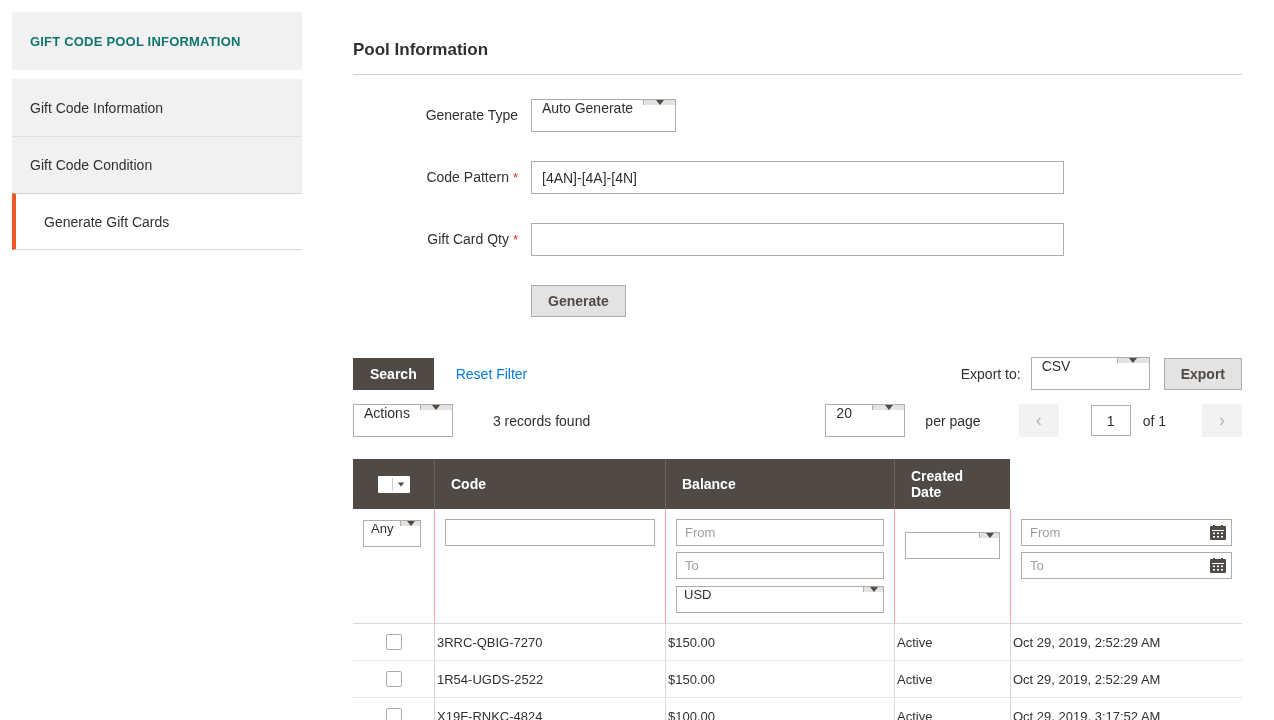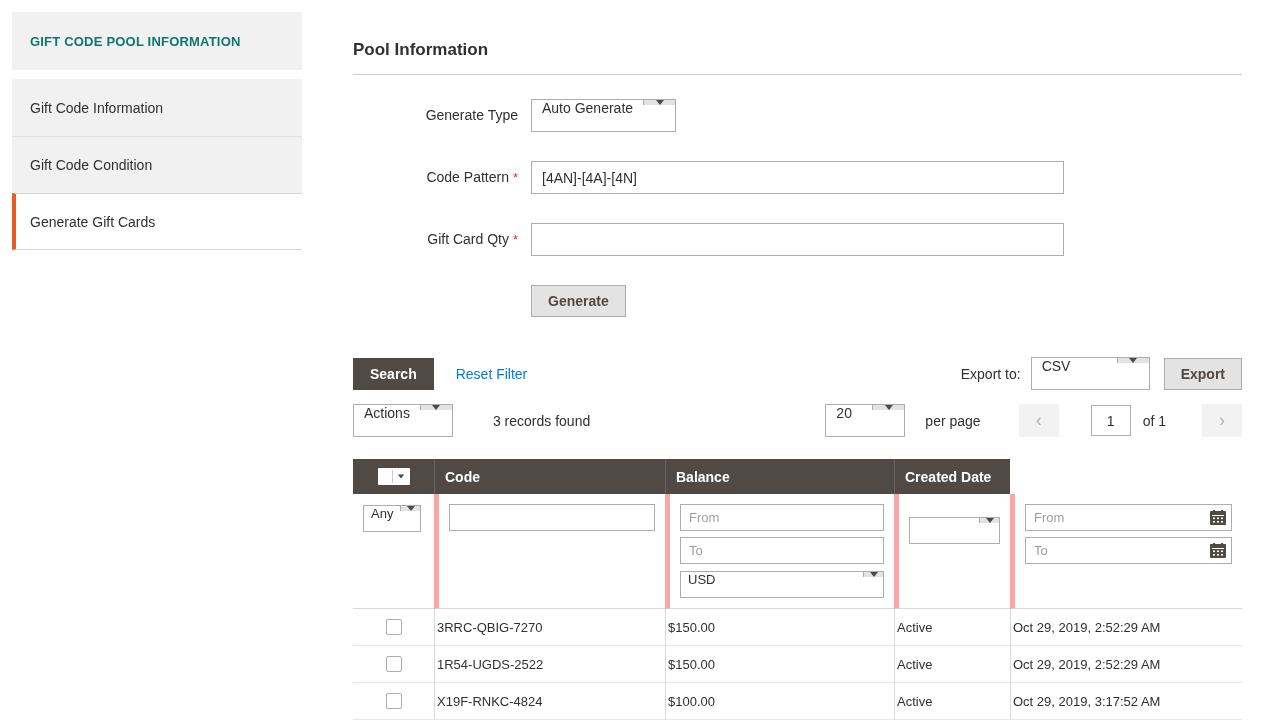--- a/index.html
+++ b/index.html
@@ -8,21 +8,21 @@
   .page { position:relative; width:1274px; height:720px; overflow:hidden; background:#fff; }
 
   
   .sidebar { position:absolute; left:12px; top:12px; width:290px; }
   .sidebar-header { background:#f1f1f1; padding:20px 18px; }
   .sidebar-header span { font-size:13px; font-weight:bold; letter-spacing:.2px; color:#0f766e; }
   .sidebar-items { margin-top:9px; background:#f1f1f1; }
   .sidebar-item { padding:0 18px; height:57px; display:flex; align-items:center;
                   font-size:14px; color:#303030; border-top:1px solid #e0e0e0; cursor:pointer; }
   .sidebar-item:first-child { border-top:none; }
-  .sidebar-item.active { background:#fff; border-left:4px solid #e85b27; padding-left:14px;
+  .sidebar-item.active { background:#fff; border-left:4px solid #e85b27; padding-left:28px;
                          border-top:1px solid #d6d6d6; border-bottom:1px solid #d6d6d6; }
 
   
   .main { position:absolute; left:353px; top:40px; width:889px; }
   .section-title { font-size:17px; font-weight:600; color:#303030; margin:0 0 14px 0; }
   .divider { border-bottom:1px solid #ccc; }
 
   
   .form { margin-top:24px; }
   .form-row { display:flex; margin-bottom:29px; }
@@ -58,27 +58,27 @@
   .records { font-size:14px; margin-left:40px; }
   .page-btn { width:40px; height:33px; background:#f2f2f2; border:none; display:flex;
               align-items:center; justify-content:center; color:#b7b2ae; font-size:18px; cursor:pointer; }
   .page-input { width:40px; height:31px; border:1px solid #adadad; text-align:center;
                 font-size:14px; font-family:inherit; color:#303030; outline:none; }
 
   
   .grid { margin-top:22px; width:889px; border-bottom:1px solid #d9d9d9; }
   .grow { display:grid; grid-template-columns:81px 231px 229px 116px 232px; }
   .hcell { background:#514943; color:#fff; font-size:14px; font-weight:bold;
-           padding:9px 10px; border-left:1px solid #6a625b; display:flex; align-items:center; }
+           padding:9px 16px; border-left:1px solid #6a625b; display:flex; align-items:center; }
   .hcell:first-child { border-left:none; justify-content:center; }
   .mass { background:#fff; width:32px; height:17px; display:flex; align-items:center; border-radius:1px; cursor:pointer; }
   .mass .cb { width:13px; height:13px; margin-left:2px; border-right:1px solid #ccc; }
   .mass .tri { margin-left:4px; transform:scale(.8); }
 
-  .fcell { background:#fff; padding:10px; border-left:5px solid #fca5a5; border-bottom:1px solid #d9d9d9; }
+  .fcell { background:#fff; padding:10px; border-left:1px solid #fca5a5; border-bottom:1px solid #d9d9d9; }
   .fcell:first-child { border-left:none; }
   .f-input { width:100%; height:27px; border:1px solid #adadad; font-family:inherit; font-size:13px;
              color:#303030; padding:0 8px; outline:none; }
   .f-input::placeholder { color:#9e9e9e; }
   .stack > * { margin-bottom:6px; }
   .stack > *:last-child { margin-bottom:0; }
   .msel.fill { width:100%; justify-content:space-between; }
   .date-wrap { position:relative; }
   .date-wrap .f-input { padding-right:28px; }
   .cal-icon { position:absolute; right:6px; top:6px; cursor:pointer; }

